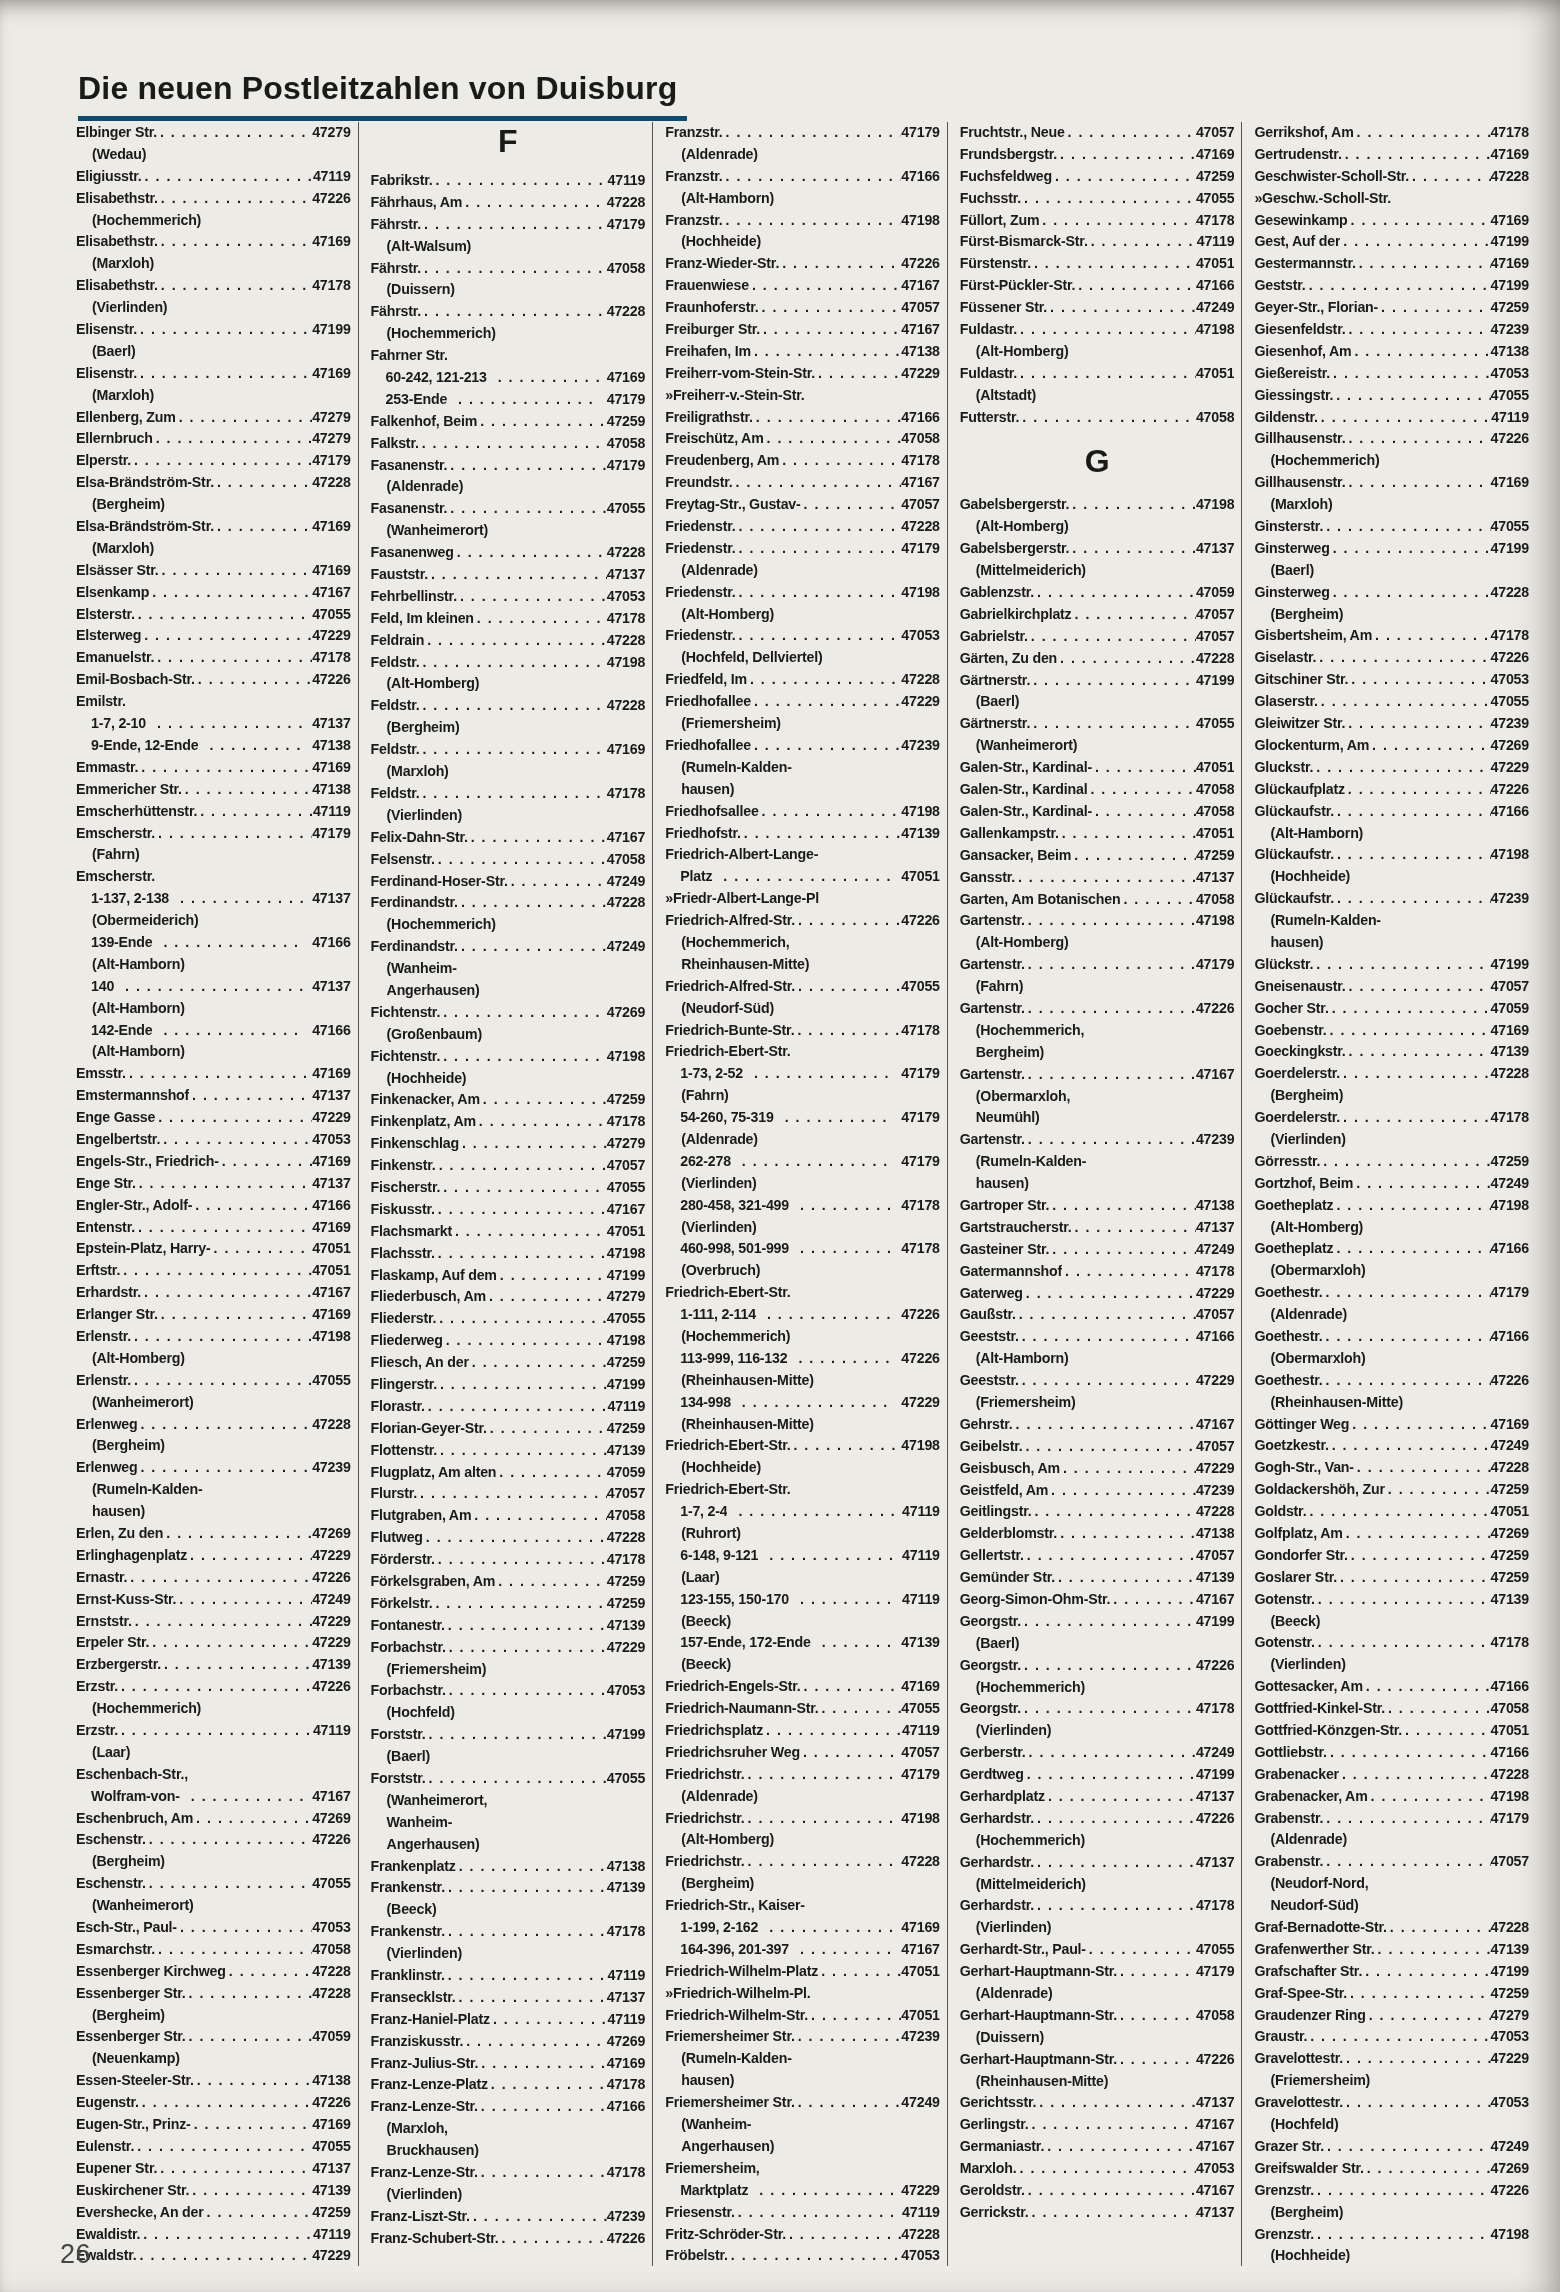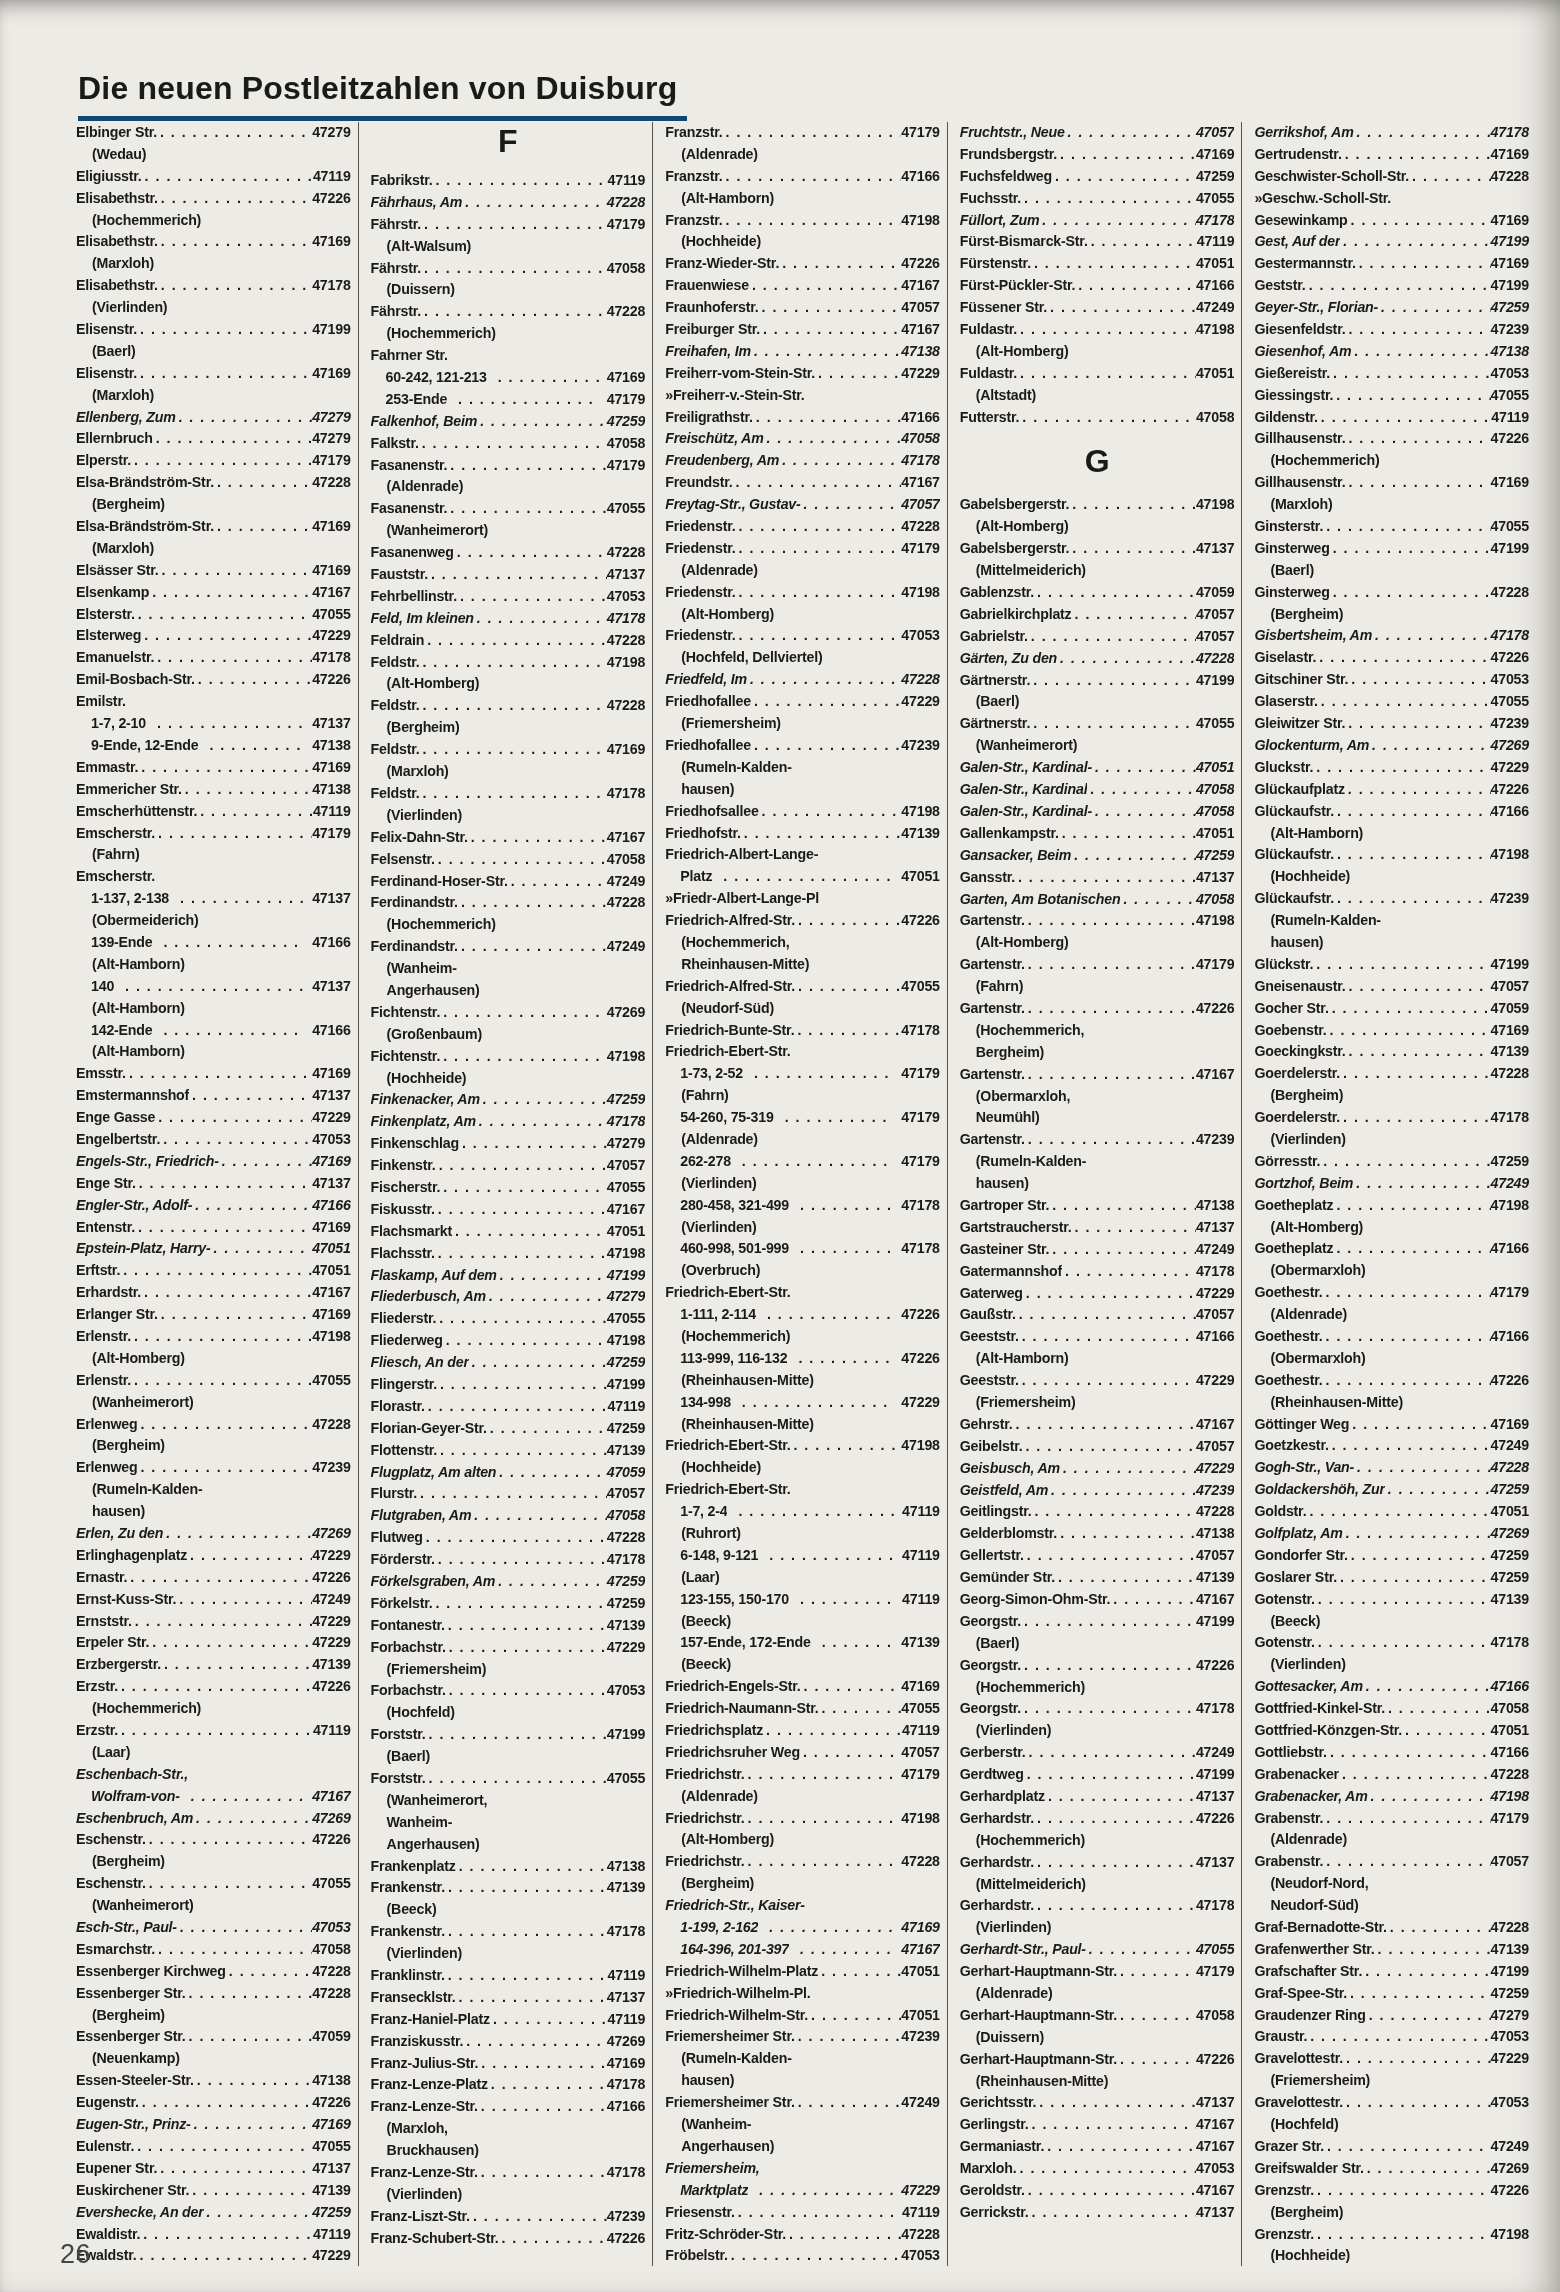--- a/index.html
+++ b/index.html
@@ -33,21 +33,21 @@
     font-size:14.2px; font-weight:bold; letter-spacing:-.2px;
     white-space:nowrap; overflow:hidden;
   }
   .n { flex:0 1 auto; overflow:hidden; }
   .dots { flex:1 1 6px; min-width:5px; overflow:hidden; padding:0 3px; }
   .dots::after {
     content:". . . . . . . . . . . . . . . . . . . . . . . . . . . . . . . . . . . . . . . . . . . . .";
     letter-spacing:1.5px;
   }
   .c { flex:0 0 auto; }
-  .it { font-style:italic; }
+  .it { }
   .ind { padding-left:15px;gap:8px; }
   .loc { padding-left:16px; }
   .sec {
     text-align:center; font-size:32px; line-height:34px; font-weight:bold;
     margin:2px 0 12px;
   }
   .sec.gap { margin:16px 0 16px; }
   .pagenum {
     position:absolute; left:60px; bottom:22px;
     font-size:27px; color:#454543; letter-spacing:.5px;

